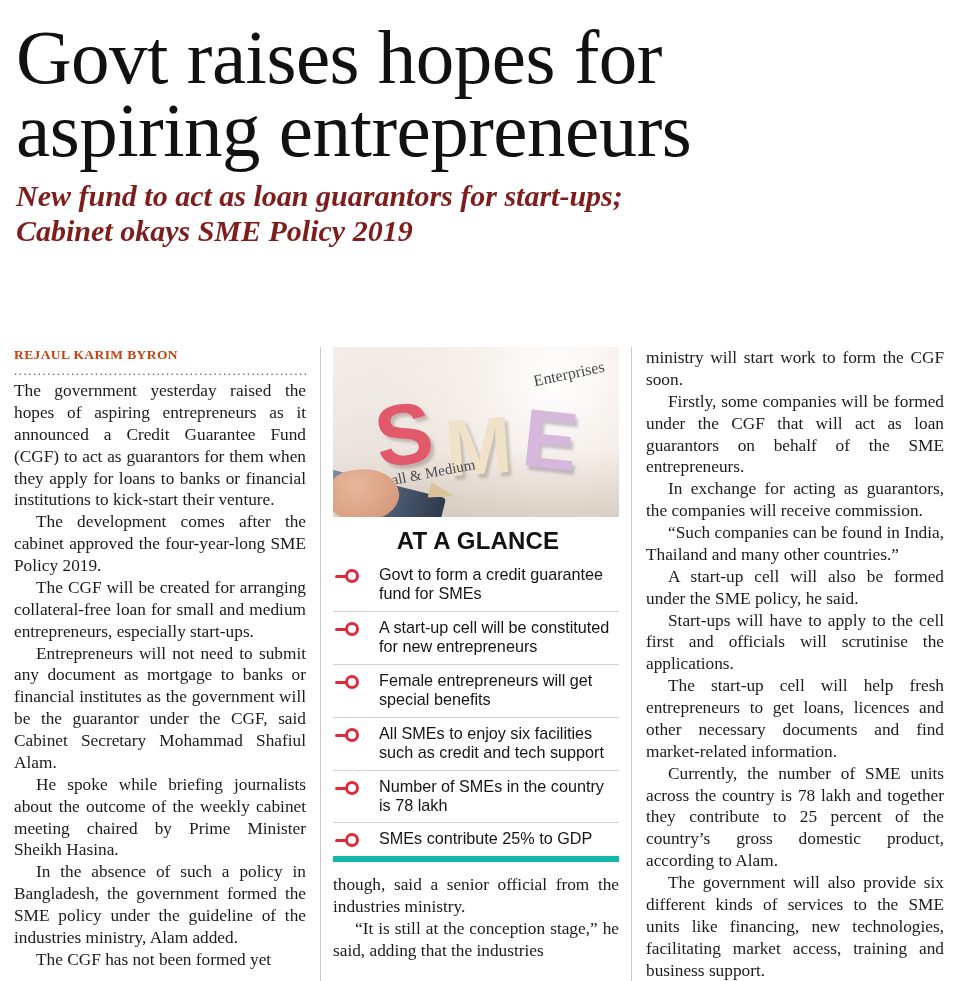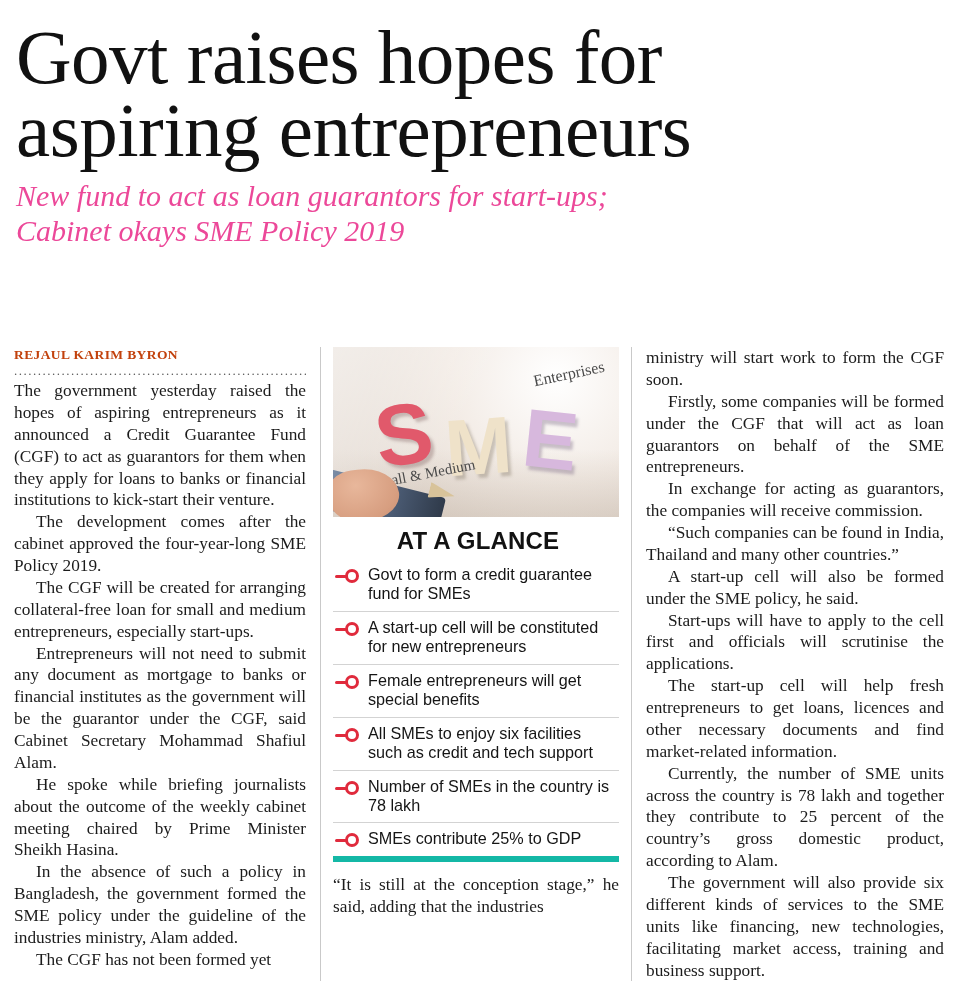--- a/index.html
+++ b/index.html
@@ -32,24 +32,24 @@
     font-weight: 400;
     letter-spacing: -0.5px;
     color: #111111;
     margin: 4px 0 0 2px;
   }
   .headline .l2 { display: block; }
 
   .subhead {
     font-family: "Liberation Serif", serif;
     font-style: italic;
-    font-weight: normal;
+    font-weight: bold;
     font-size: 30px;
     line-height: 1.16;
-    color: #ec4899;
+    color: #7f1d1d;
     margin: 12px 0 0 2px;
   }
 
   
   .columns {
     position: absolute;
     top: 340px;
     left: 14px;
     right: 12px;
     bottom: 0;
@@ -204,21 +204,21 @@
     font-size: 24px;
     letter-spacing: 0.2px;
     color: #121212;
     margin: 6px 0 8px 4px;
     text-align: center;
   }
   .glance-list { margin: 0; padding: 0; list-style: none; }
   .glance-list li {
     display: flex;
     align-items: flex-start;
-    gap: 9px;
+    gap: 20px;
     padding: 6px 2px 7px 2px;
     border-top: 1px solid #d3d3d3;
   }
   .glance-list li:first-child { border-top: none; padding-top: 2px; }
   .glance-list li:last-child { border-bottom: 6px solid #14b8a6; }
   .bullet-icon {
     flex: 0 0 auto;
     width: 24px; height: 17px;
     position: relative;
     margin-top: 3px;
@@ -335,20 +335,21 @@
         <li>
           <span class="bullet-icon">
               <span class="bar"></span>
               <span class="ring"></span>
             </span>
           <span class="glance-text">SMEs contribute 25% to GDP</span>
         </li>
       </ul>
 
       <div class="mid-after">
+        <p class="body">though, said a senior official from the industries ministry.</p>
         <p class="body">“It is still at the conception stage,” he said, adding that the industries</p>
       </div>
     </div>
 
     <div class="col col-right">
       <p class="body">ministry will start work to form the CGF soon.</p>
       <p class="body">Firstly, some companies will be formed under the CGF that will act as loan guarantors on behalf of the SME entrepreneurs.</p>
       <p class="body">In exchange for acting as guarantors, the companies will receive commission.</p>
       <p class="body">“Such companies can be found in India, Thailand and many other countries.”</p>
       <p class="body">A start-up cell will also be formed under the SME policy, he said.</p>

